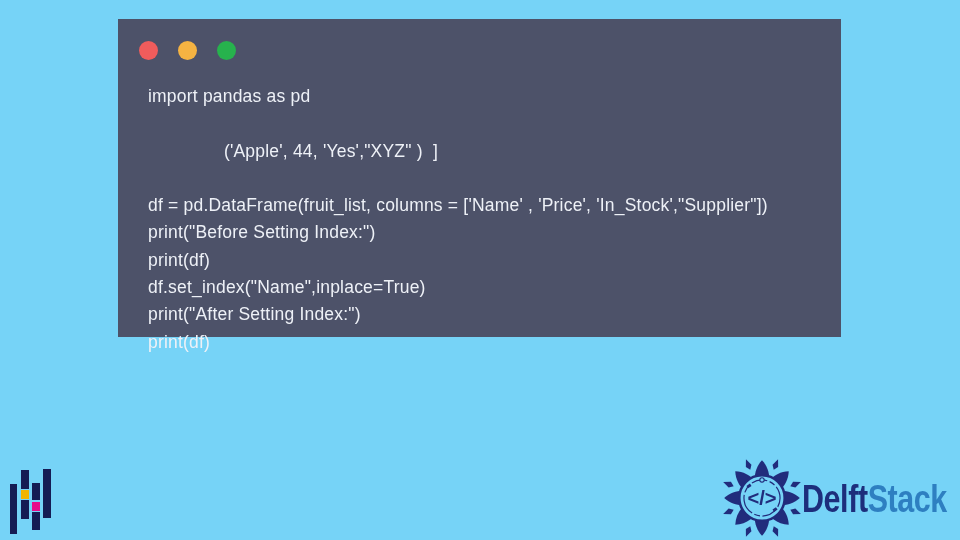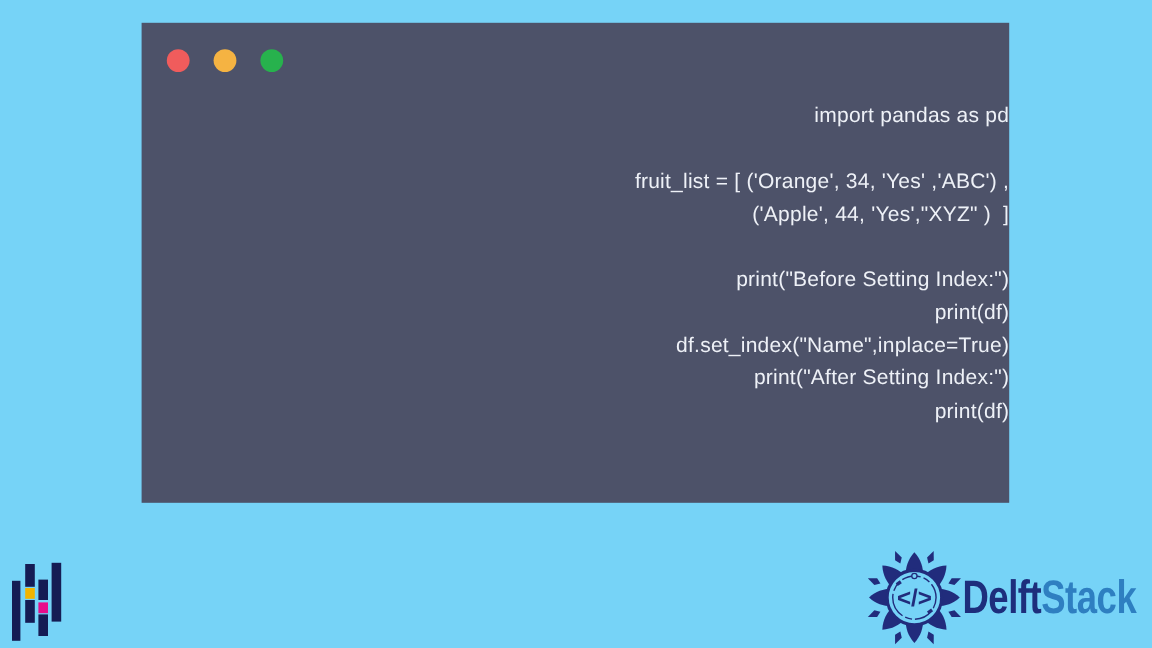--- a/index.html
+++ b/index.html
@@ -11,23 +11,22 @@
     height: 540px;
     background: var(--page-bg, #76d3f7);
   }
 
   
   .window {
     position: absolute;
     left: 118px;
     top: 19px;
     width: 723px;
-    height: 400px;
+    height: 318px;
     background: var(--window-bg, #4d5269);
-    text-align: right;
   }
   .traffic {
     display: flex;
     gap: 20px;
     padding: 22px 0 0 21px;
   }
   .dot {
     width: 19px;
     height: 19px;
     border-radius: 50%;
@@ -107,23 +106,23 @@
 
   <div class="window">
     <div class="traffic">
       <span class="dot red"></span>
       <span class="dot yellow"></span>
       <span class="dot green"></span>
     </div>
     <div class="code">
       <div class="code-line">import pandas as pd</div>
       <div class="code-line"></div>
-      <div class="code-line">fruit_list = [ ('Orange', 34, 'Yes' ,'ABC') ,</div>
       <div class="code-line">               ('Apple', 44, 'Yes',"XYZ" )  ]</div>
       <div class="code-line"></div>
+      <div class="code-line">df = pd.DataFrame(fruit_list, columns = ['Name' , 'Price', 'In_Stock',"Supplier"])</div>
       <div class="code-line">print("Before Setting Index:")</div>
       <div class="code-line">print(df)</div>
       <div class="code-line">df.set_index("Name",inplace=True)</div>
       <div class="code-line">print("After Setting Index:")</div>
       <div class="code-line">print(df)</div>
     </div>
   </div>
 
   <div class="pandas-logo">
     <div class="p-bar1"></div>

